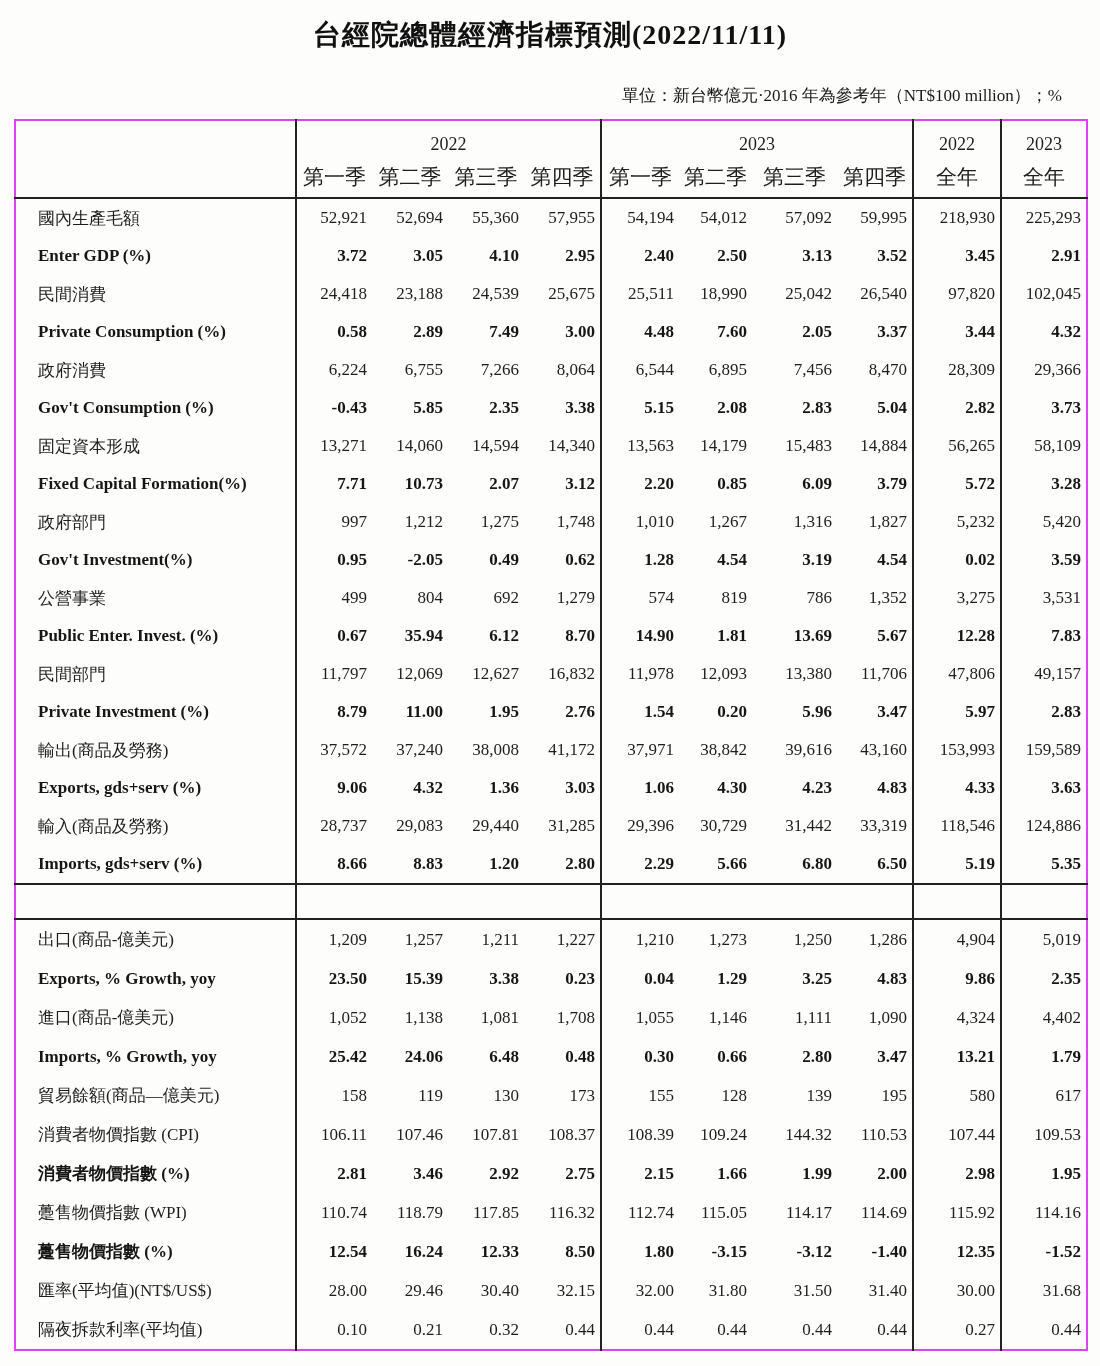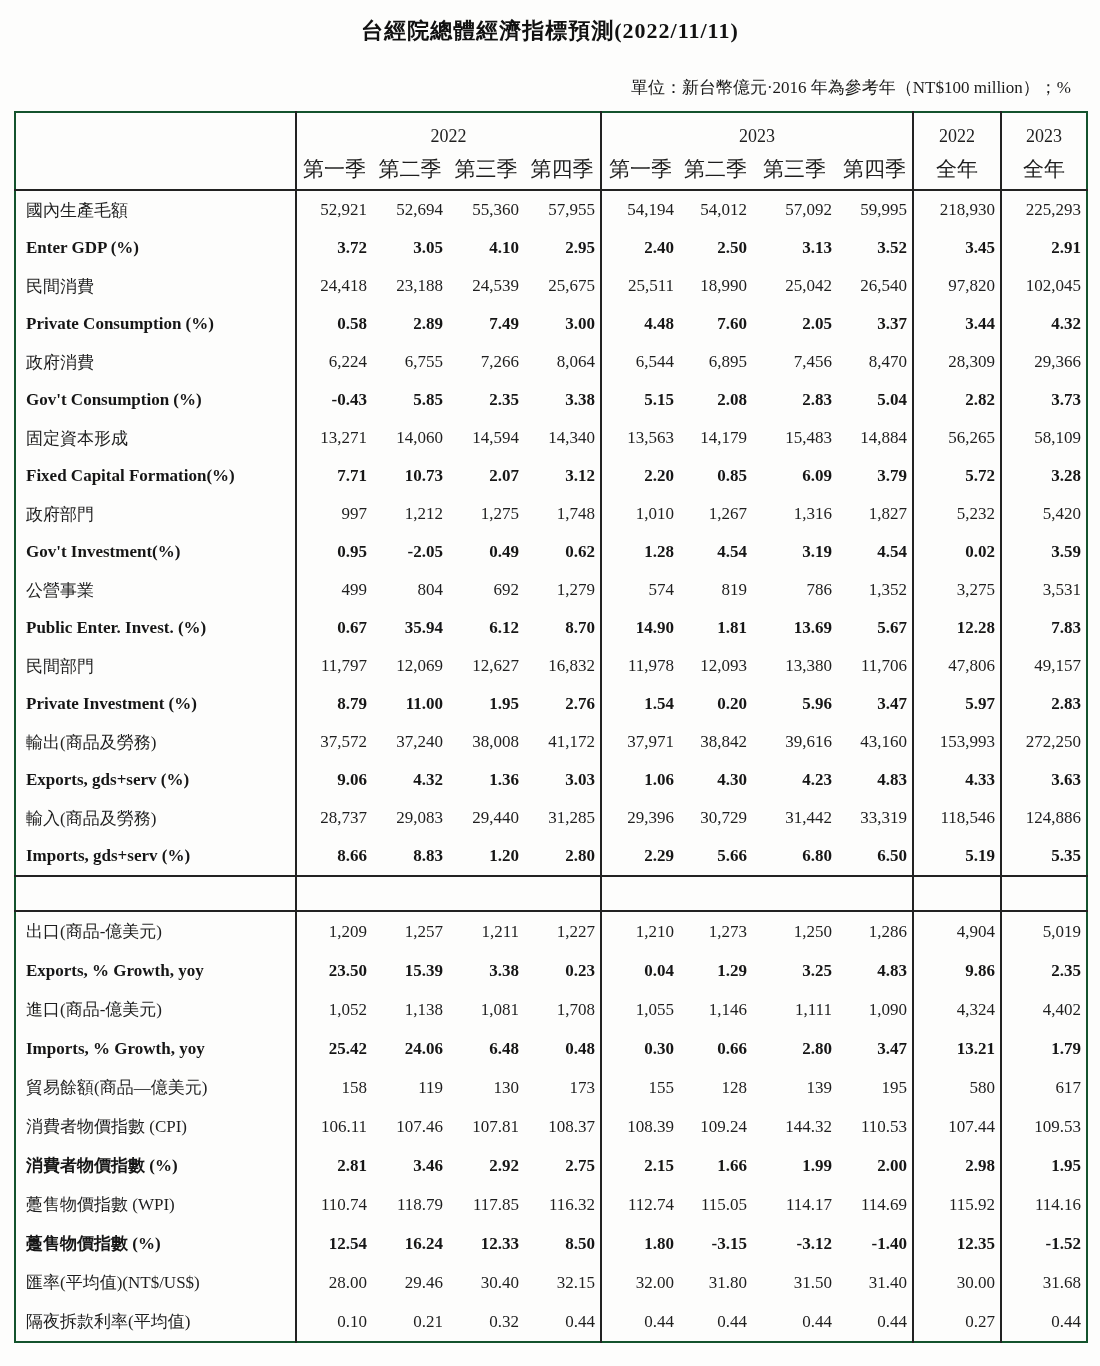--- a/index.html
+++ b/index.html
@@ -4,39 +4,39 @@
 <style>
   html,body { margin:0; padding:0; background:#ffffff; }
   .page {
     width:1100px; height:1366px; box-sizing:border-box;
     background:#fdfdfc; color:#1e1e1e;
     font-family:"Liberation Serif","DejaVu Serif",serif;
     padding:6px 14px 0 14px; position:relative; overflow:hidden;
   }
   .title {
     margin:10px 0 0 0; text-align:center;
-    font-size:22px; font-weight:bold; letter-spacing:1px; color:#111;
+    font-size:28px; font-weight:bold; letter-spacing:1px; color:#111;
   }
   .unit-note {
-    margin:30px 15px 12px 0; text-align:right;
+    margin:30px 24px 12px 0; text-align:right;
     font-size:17px; color:#1a1a1a;
   }
   table.forecast {
     width:1072px; border-collapse:collapse; table-layout:fixed;
-    border:2px solid #14532d;
+    border:2px solid #d946ef;
   }
   th, td {
     padding:0; font-weight:normal; font-size:17px; color:#1e1e1e;
     overflow:hidden; white-space:nowrap; vertical-align:middle;
   }
   .bl { border-left:2px solid #222; }
   thead tr.year-row th { height:34px; text-align:center; font-size:18px; vertical-align:bottom; padding-bottom:2px; }
   thead tr.quarter-row th { height:40px; text-align:center; font-size:21px; }
   tbody tr:first-child td { border-top:2px solid #222; }
-  td.c-label, th.c-label { text-align:left; padding-left:10px; font-size:17px; }
+  td.c-label, th.c-label { text-align:left; padding-left:22px; font-size:17px; }
   td.num { text-align:right; padding-right:5px; }
   tbody td { height:38px; }
   tr.s2 td { height:39px; }
   tr.bold td { font-weight:bold; color:#161616; }
   tr.sep-row td { height:33px; border-top:2px solid #222; border-bottom:2px solid #222; }
 </style>
 </head>
 <body>
 
 <div class="page">
@@ -265,21 +265,21 @@
           <td class="c-label">輸出(商品及勞務)</td>
           <td class="num bl">37,572</td>
           <td class="num">37,240</td>
           <td class="num">38,008</td>
           <td class="num">41,172</td>
           <td class="num bl">37,971</td>
           <td class="num">38,842</td>
           <td class="num">39,616</td>
           <td class="num">43,160</td>
           <td class="num bl">153,993</td>
-          <td class="num bl">272,250</td>
+          <td class="num bl">159,589</td>
         </tr>
         <tr class="bold ">
           <td class="c-label">Exports, gds+serv (%)</td>
           <td class="num bl">9.06</td>
           <td class="num">4.32</td>
           <td class="num">1.36</td>
           <td class="num">3.03</td>
           <td class="num bl">1.06</td>
           <td class="num">4.30</td>
           <td class="num">4.23</td>

